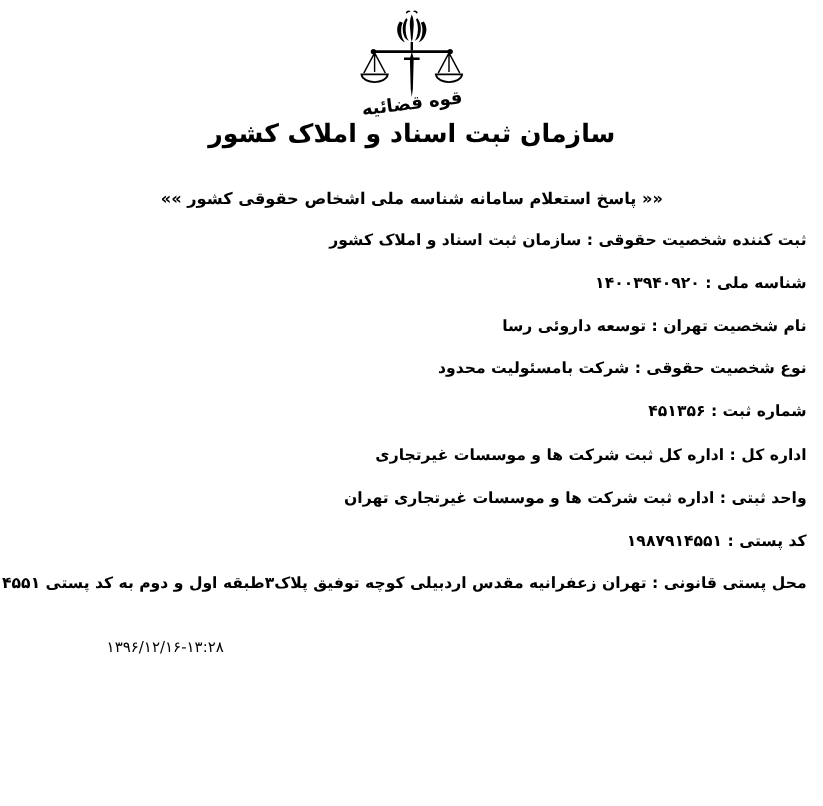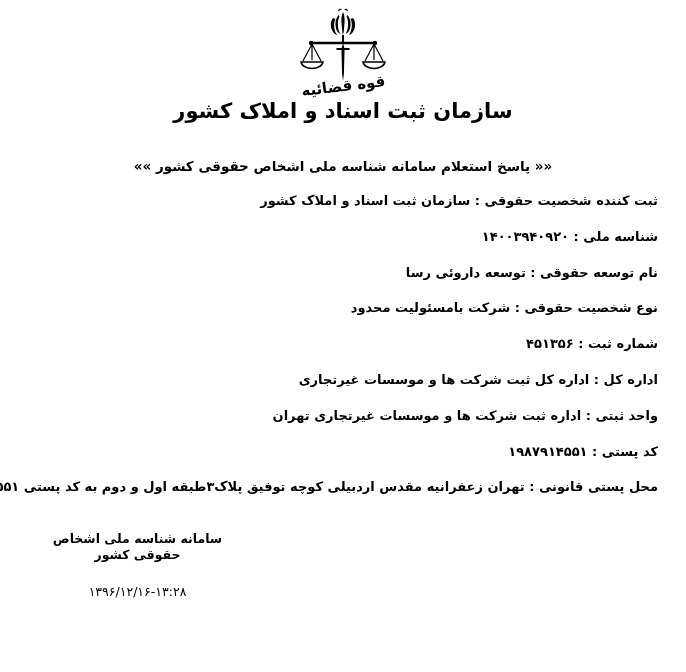--- a/index.html
+++ b/index.html
@@ -25,21 +25,21 @@
     letter-spacing:-0.5px;
   }
 
   
   .title {
     text-align:center; font-weight:bold; font-size:13.5px; line-height:17px;
     margin-top:32px; white-space:nowrap;
   }
 
   
-  .fields { margin-top:8px; padding:0 28px 0 18px; }
+  .fields { margin-top:8px; padding:0 14px 0 18px; }
   .field-row {
     font-size:13px; font-weight:bold;
     height:35.8px; line-height:35.8px;
     white-space:nowrap; text-align:right;
   }
 
   
   .footer {
     width:215px;
     margin:26px auto 0 30px; 
@@ -84,27 +84,26 @@
 
     <div class="qove">قوه قضائیه</div>
     <div class="org">سازمان ثبت اسناد و املاک کشور</div>
   </div>
 
   <div class="title">«« پاسخ استعلام سامانه شناسه ملی اشخاص حقوقی کشور »»</div>
 
   <div class="fields">
       <div class="field-row"><span>ثبت کننده شخصیت حقوقی</span><span> : </span><span>سازمان ثبت اسناد و املاک کشور</span></div>
       <div class="field-row"><span>شناسه ملی</span><span> : </span><span>۱۴۰۰۳۹۴۰۹۲۰</span></div>
-      <div class="field-row"><span>نام توسعه حقوقی</span><span> : </span><span>توسعه داروئی رسا</span></div>
+      <div class="field-row"><span>نام شخصیت تهران</span><span> : </span><span>توسعه داروئی رسا</span></div>
       <div class="field-row"><span>نوع شخصیت حقوقی</span><span> : </span><span>شرکت بامسئولیت محدود</span></div>
       <div class="field-row"><span>شماره ثبت</span><span> : </span><span>۴۵۱۳۵۶</span></div>
       <div class="field-row"><span>اداره کل</span><span> : </span><span>اداره کل ثبت شرکت ها و موسسات غیرتجاری</span></div>
       <div class="field-row"><span>واحد ثبتی</span><span> : </span><span>اداره ثبت شرکت ها و موسسات غیرتجاری تهران</span></div>
       <div class="field-row"><span>کد پستی</span><span> : </span><span>۱۹۸۷۹۱۴۵۵۱</span></div>
       <div class="field-row"><span>محل پستی قانونی</span><span> : </span><span>تهران زعفرانیه مقدس اردبیلی کوچه توفیق پلاک۳طبقه اول و دوم به کد پستی ۱۹۸۷۹۱۴۵۵۱</span></div>
     </div>
 
   <div class="footer">
-    <div class="footer-line">سامانه شناسه ملی اشخاص حقوقی کشور</div>
     <div class="footer-time">۱۳۹۶/۱۲/۱۶-۱۳:۲۸</div>
   </div>
 
 </div>
 
 </body></html>

